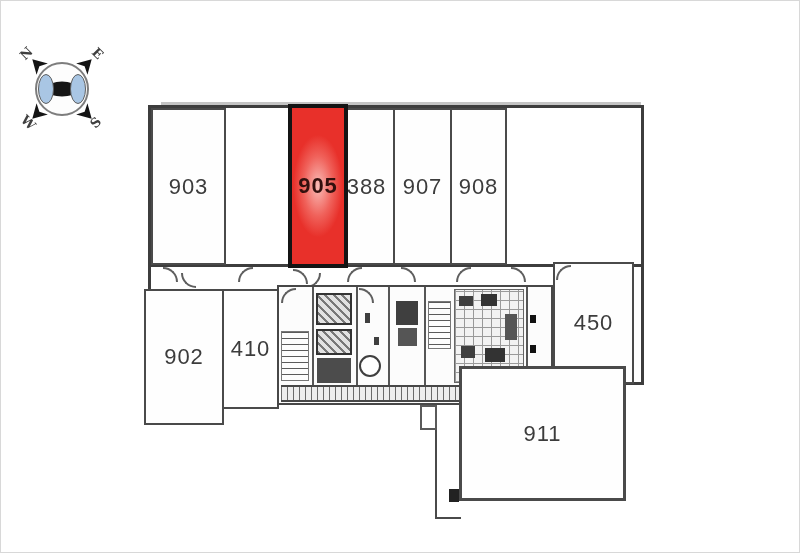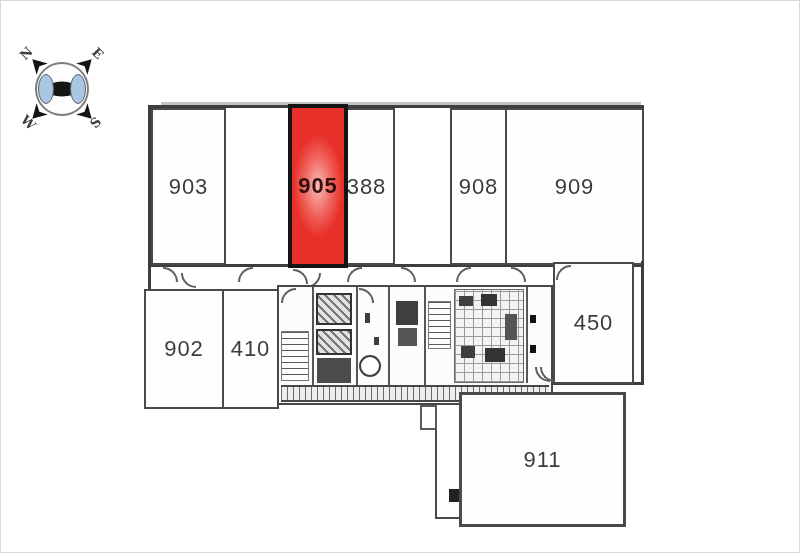--- a/index.html
+++ b/index.html
@@ -29,24 +29,24 @@
   .u909{left:504px;top:107px;width:139px;height:157px;}
   .u905{
     left:279px;top:103px;width:60px;height:164px;z-index:5;
     border:4px solid #141414;
     background:radial-gradient(ellipse 58% 40% at 50% 50%,
        var(--highlight-center,#f9bdb8) 0%, var(--highlight-mid,#f0625b) 48%,
        var(--highlight,#e8302a) 82%);
     margin-left:8px;
   }
   .u905 .num{color:#33100e;font-weight:600;}
-  .u902{left:143px;top:288px;width:80px;height:120px;}
+  .u902{left:143px;top:288px;width:80px;height:136px;}
   .u901{left:221px;top:288px;width:57px;height:120px;}
   .u910{left:552px;top:261px;width:81px;height:122px;}
-  .u911{left:458px;top:391px;width:167px;height:135px;border-width:3px;}
+  .u911{left:458px;top:365px;width:167px;height:135px;border-width:3px;}
   
   .core{
     position:absolute;left:276px;top:284px;width:276px;height:120px;
     box-sizing:border-box;border:2px solid #474747;background:#fcfcfc;
   }
   .core > div{position:absolute;box-sizing:border-box;}
   .stairs{
     background:repeating-linear-gradient(180deg,#5a5a5a 0 1.5px,transparent 1.5px 6px);
     border:1px solid #777;
   }
@@ -111,25 +111,25 @@
   <div class="grayband" style="left:160px;top:101px;width:480px;height:5px;"></div>
 
   <div class="frame" style="left:147px;top:104px;width:496px;height:162px;"></div>
 
   <div class="room u903">
       <span class="num">903</span>
     </div>
   <div class="room u906">
       <span class="num">388</span>
     </div>
+  <div class="room u907">
+      <span class="num">907</span>
+    </div>
   <div class="room u908">
       <span class="num">908</span>
-    </div>
-  <div class="room u909">
-      <span class="num">909</span>
     </div>
   <div class="room u905">
       <span class="num">905</span>
     </div>
 
   <div class="wallseg" style="left:147px;top:262px;width:3px;height:28px;"></div>
   <div class="wallseg" style="left:640px;top:260px;width:3px;height:123px;"></div>
   <div class="wallseg" style="left:540px;top:381px;width:103px;height:3px;"></div>
 
   <div class="arc arc-tr" style="left:162px;top:266px;"></div>

